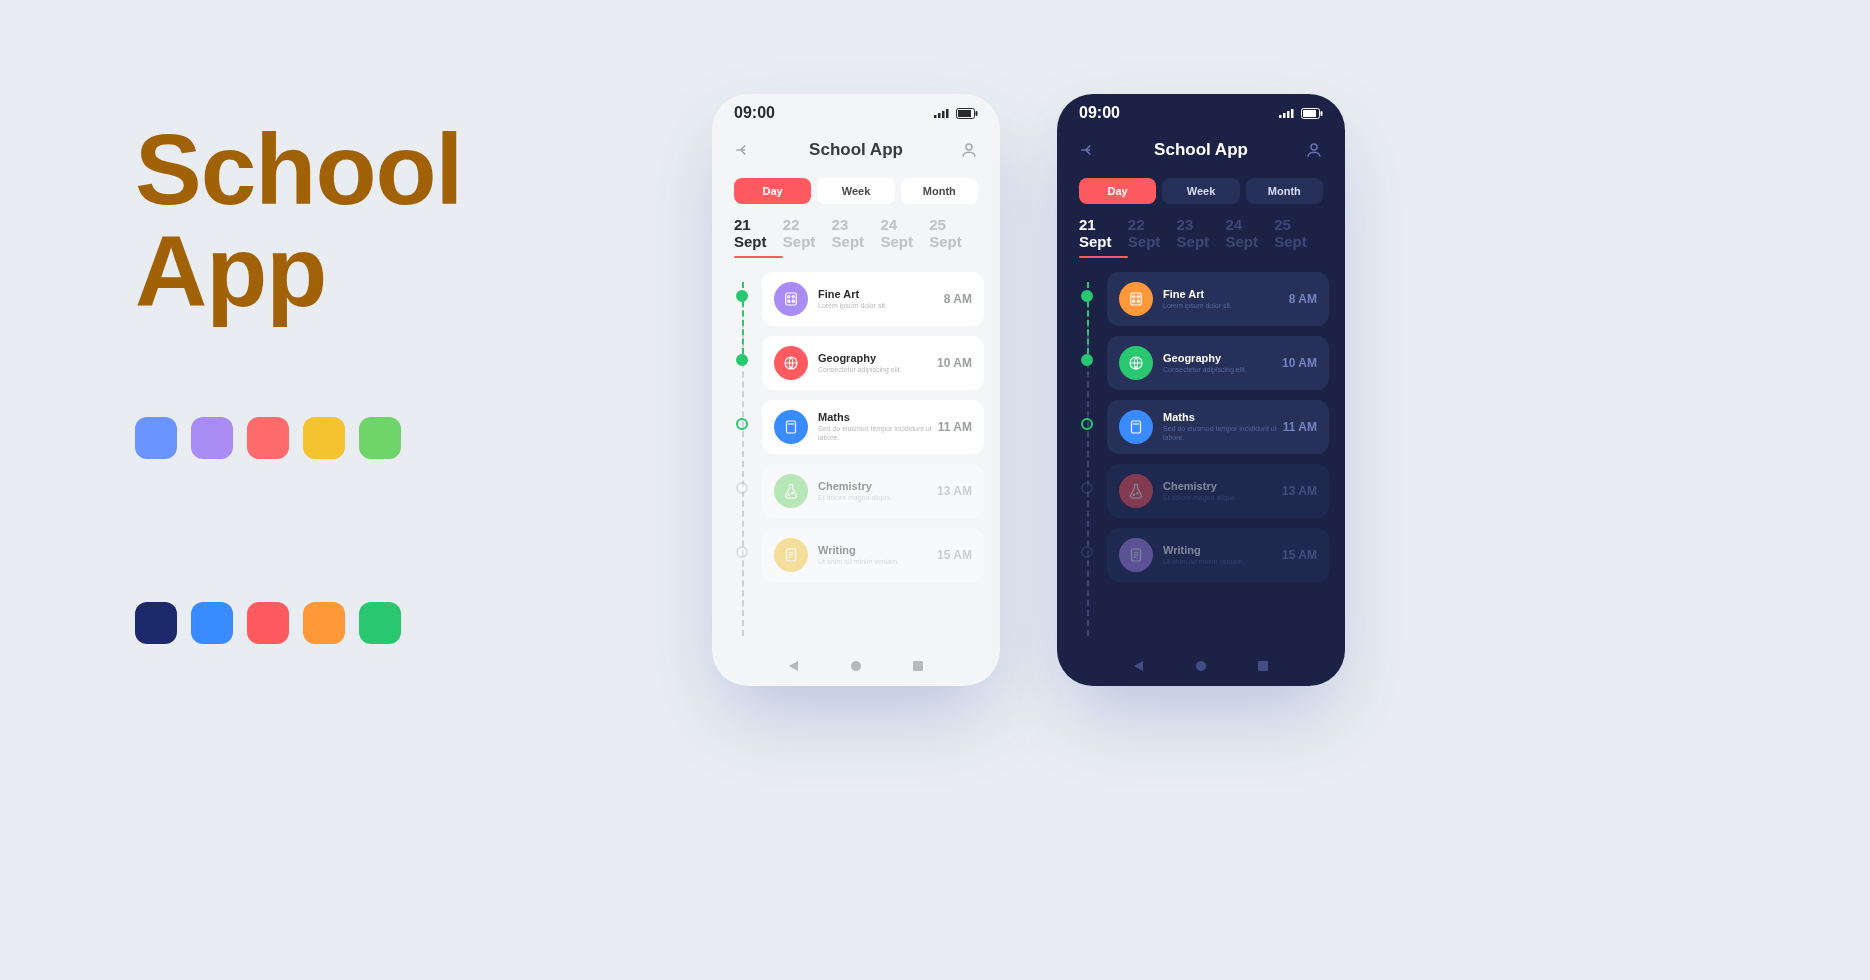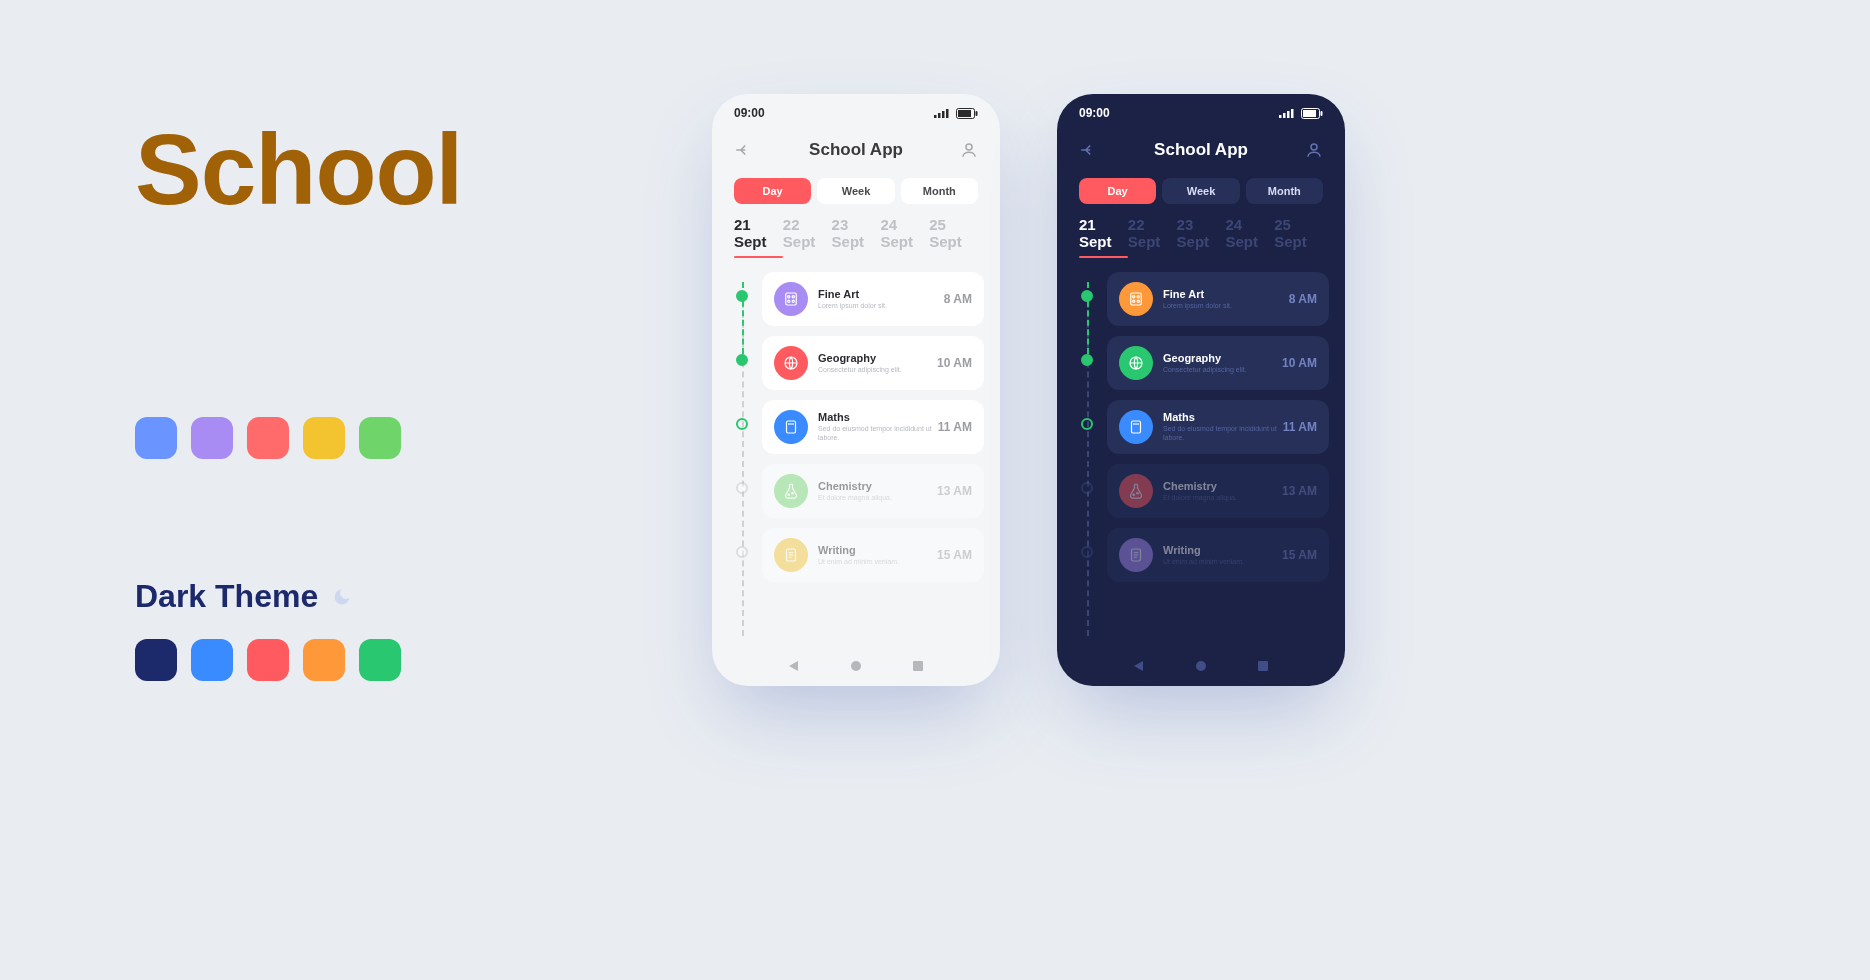--- a/index.html
+++ b/index.html
@@ -49,21 +49,21 @@
   border-radius: 36px;
   top: 94px;
   box-shadow: 0 35px 80px -15px rgba(30,60,160,.25);
   display: flex;
   flex-direction: column;
   overflow: hidden;
 }
 .phone-light { left: 712px; background: #f4f5f7; }
 .phone-dark  { left: 1057px; background: #1b2246; }
 
-.statusbar { height: 38px; display: flex; align-items: center; justify-content: space-between; padding: 0 22px; font-size: 12px; font-weight: 700; }
+.statusbar { height: 38px; display: flex; align-items: center; justify-content: space-between; padding: 0 22px; font-size: 16px; font-weight: 700; }
 .phone-light .statusbar { color: #2a2a2a; }
 .phone-dark  .statusbar { color: #fefeff; }
 .status-icons { display: flex; gap: 6px; align-items: center; }
 
 .nav { height: 36px; display: flex; align-items: center; justify-content: space-between; padding: 0 22px; }
 .nav .title { font-size: 17px; font-weight: 600; }
 .phone-light .nav { color: #3a3a3a; }
 .phone-dark  .nav { color: #fefeff; }
 .nav svg { width: 18px; height: 18px; }
 .phone-light .nav svg { stroke: #a7a8ab; fill: none; }
@@ -120,39 +120,34 @@
 .phone-dark  .sysnav { color: #404d87; }
 .sysnav-shape { width: 12px; height: 12px; }
 </style>
 </head>
 <body>
 
 <div class="canvas">
 
   <div class="hero-title">
     <div>School</div>
+    <div>App</div>
   </div>
 
   <div class="theme-block theme-light">
     <div class="swatches">
       <div class="swatch" style="background:#6a94ff"></div>
       <div class="swatch" style="background:#a88cf4"></div>
       <div class="swatch" style="background:#ff6a6a"></div>
       <div class="swatch" style="background:#f4c330"></div>
       <div class="swatch" style="background:#6fd46a"></div>
     </div>
   </div>
 
   <div class="theme-block theme-dark">
-    <div class="theme-label">
-      <span>Dark Theme</span>
-      <svg width="20" height="20" viewBox="0 0 24 24">
-          <path d="M21 12.8A9 9 0 1111.2 3a7 7 0 009.8 9.8z" fill="#cdd7ef"></path>
-        </svg>
-    </div>
     <div class="swatches">
       <div class="swatch" style="background:#1c2a6b"></div>
       <div class="swatch" style="background:#398bff"></div>
       <div class="swatch" style="background:#ff5a5f"></div>
       <div class="swatch" style="background:#ff9838"></div>
       <div class="swatch" style="background:#29c76f"></div>
     </div>
   </div>
 
   <div class="phone phone-light">

